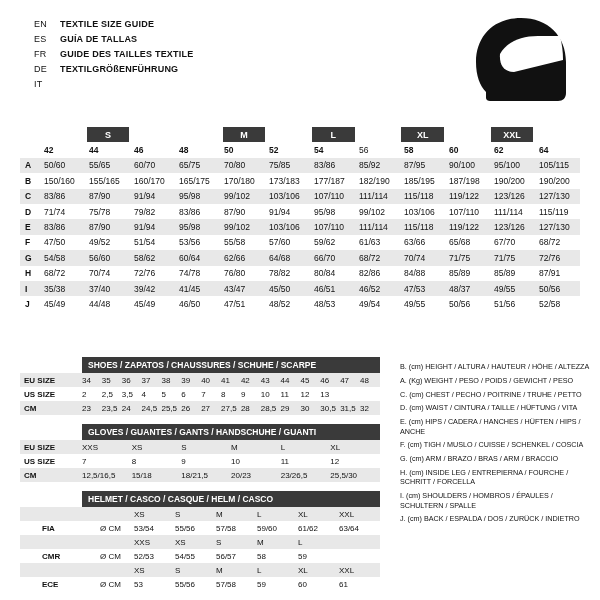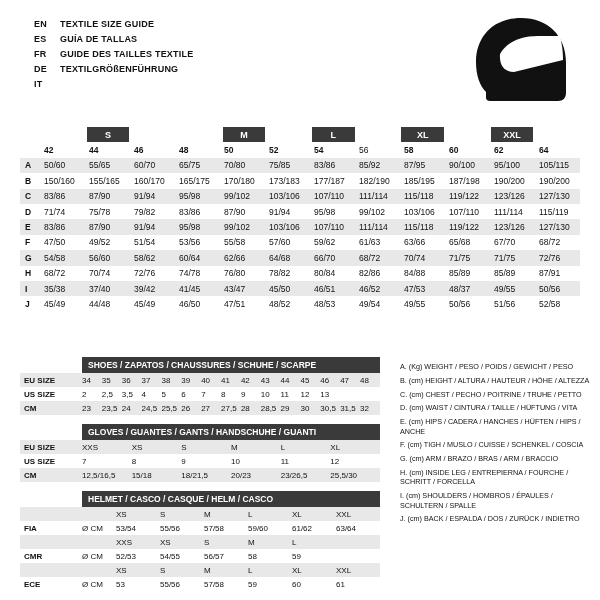--- a/index.html
+++ b/index.html
@@ -9,21 +9,21 @@
     background:#ffffff;
     font-family:"Liberation Sans", sans-serif;
     color:#111111;
     overflow:hidden;
   }
   .page { position:relative; width:600px; height:600px; padding:0; }
 
   
   .header { position:absolute; left:34px; top:18px; }
   .hdr-row { display:flex; align-items:baseline; line-height:13px; margin-bottom:2px; }
-  .hdr-lang { width:26px; font-size:9px; font-weight:bold; letter-spacing:.2px; }
+  .hdr-lang { width:26px; font-size:9px; font-weight:normal; letter-spacing:.2px; }
   .hdr-text { font-size:9px; font-weight:bold; letter-spacing:.2px; }
 
   
   .helmet { position:absolute; right:24px; top:14px; width:110px; height:90px; }
 
   
   .sizetable { position:absolute; left:20px; top:127px; width:560px; }
   .st-row { display:flex; height:15.4px; align-items:stretch; }
   .st-row.alt { background:#e8e8e8; }
   .st-lab { width:20px; font-size:8.5px; font-weight:bold; display:flex; align-items:center; padding-left:5px; }
@@ -41,21 +41,21 @@
   .prow { display:flex; height:14px; align-items:center; }
   .prow.alt { background:#e8e8e8; }
   .prow .plab { width:62px; font-size:8px; font-weight:bold; padding-left:4px; }
   .prow .pvals { flex:1; display:flex; }
   .prow .pv { flex:1; font-size:8px; white-space:nowrap; }
   .spacer { height:9px; }
 
   
   .hrow { display:flex; height:14px; align-items:center; }
   .hrow.alt { background:#e8e8e8; }
-  .hrow .hlab { width:62px; font-size:8px; font-weight:bold; padding-left:4px; }
+  .hrow .hlab { width:62px; font-size:8px; font-weight:bold; padding-left:4px;margin-left:18px; }
   .hrow .hdia { width:34px; font-size:8px; }
   .hrow .hvals { flex:1; display:flex; }
   .hrow .hv { flex:1; font-size:8px; white-space:nowrap; }
 
   
   .legend { position:absolute; left:400px; top:362px; width:190px; }
   .leg-item { font-size:7.2px; line-height:9.4px; margin-bottom:4.4px; }
 </style>
 </head>
 <body>
@@ -463,22 +463,22 @@
         <div class="hv">55/56</div>
         <div class="hv">57/58</div>
         <div class="hv">59</div>
         <div class="hv">60</div>
         <div class="hv">61</div>
       </div>
     </div>
   </div>
 
   <div class="legend">
+    <div class="leg-item">B. (cm) HEIGHT / ALTURA / HAUTEUR / HÖHE / ALTEZZA</div>
     <div class="leg-item">A. (Kg) WEIGHT / PESO / POIDS / GEWICHT / PESO</div>
-    <div class="leg-item">B. (cm) HEIGHT / ALTURA / HAUTEUR / HÖHE / ALTEZZA</div>
     <div class="leg-item">C. (cm) CHEST / PECHO / POITRINE / TRUHE / PETTO</div>
     <div class="leg-item">D. (cm) WAIST / CINTURA / TAILLE / HÜFTUNG / VITA</div>
     <div class="leg-item">E. (cm) HIPS / CADERA / HANCHES / HÜFTEN / HIPS / ANCHE</div>
     <div class="leg-item">F. (cm) TIGH / MUSLO / CUISSE / SCHENKEL / COSCIA</div>
     <div class="leg-item">G. (cm) ARM / BRAZO / BRAS / ARM / BRACCIO</div>
     <div class="leg-item">H. (cm) INSIDE LEG / ENTREPIERNA / FOURCHE / SCHRITT / FORCELLA</div>
     <div class="leg-item">I. (cm) SHOULDERS / HOMBROS / ÉPAULES / SCHULTERN / SPALLE</div>
     <div class="leg-item">J. (cm) BACK / ESPALDA / DOS / ZURÜCK / INDIETRO</div>
   </div>
 

